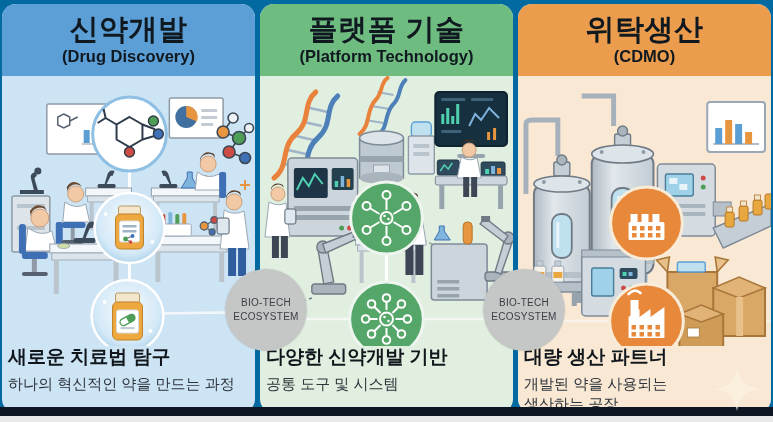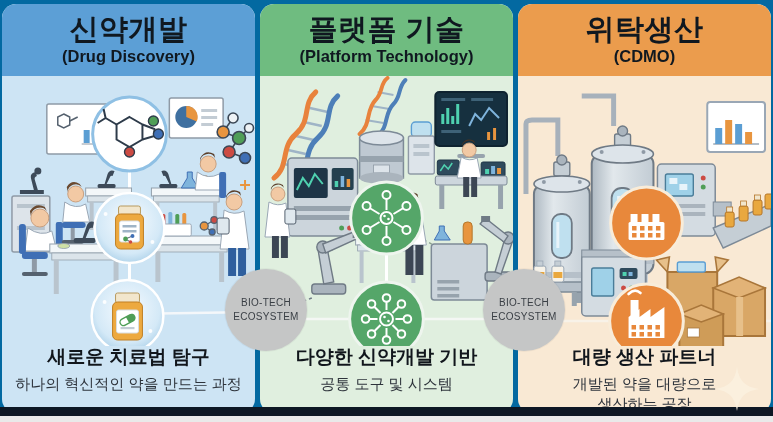--- a/index.html
+++ b/index.html
@@ -11,21 +11,21 @@
   .panel{position:relative;flex:1;border-radius:14px;overflow:hidden;}
   .panel-header{
     position:absolute;top:0;left:0;right:0;height:72px;
     display:flex;flex-direction:column;align-items:center;justify-content:center;
     border-radius:14px 14px 0 0;
   }
   .panel-title{font-size:29px;font-weight:800;color:#101820;line-height:1.05;letter-spacing:.5px;}
   .panel-subtitle{font-size:16.5px;font-weight:700;color:#101820;margin-top:2px;}
   .panel-art{position:absolute;top:72px;left:0;width:100%;height:270px;}
   .panel-art svg{display:block;width:100%;height:100%;}
-  .panel-caption{position:absolute;top:340px;left:6px;right:6px;text-align:center;}
+  .panel-caption{position:absolute;top:340px;left:6px;right:6px;}
   .caption-title{font-size:19px;font-weight:800;color:#11161c;margin-bottom:4px;}
   .caption-line{font-size:15px;font-weight:500;color:#2d333b;line-height:1.32;}
   .footer-bar{position:absolute;left:0;right:0;bottom:0;height:9px;background:#0d1724;}
   .eco-badge{
     position:absolute;top:269px;width:82px;height:82px;border-radius:50%;
     background:#c5c6c6;box-shadow:0 0 0 1px rgba(0,0,0,0.04);
     display:flex;flex-direction:column;align-items:center;justify-content:center;z-index:5;
   }
   .eco-badge span{font-size:10px;font-weight:400;color:#3a3f45;letter-spacing:.3px;line-height:1.45;}
   .badge-1{left:225px;}
@@ -571,21 +571,21 @@
             </g>
           </g>
         </svg>
       </div>
       <div class="panel-header" style="background:#eb9c4d">
         <div class="panel-title">위탁생산</div>
         <div class="panel-subtitle">(CDMO)</div>
       </div>
       <div class="panel-caption">
         <div class="caption-title">대량 생산 파트너</div>
-        <div class="caption-line">개발된 약을 대량으로</div>
+        <div class="caption-line">개발된 약을 사용되는</div>
         <div class="caption-line">생산하는 공장</div>
       </div>
     </div>
   </div>
 
   <div class="eco-badge badge-1">
     <span>BIO-TECH</span>
     <span>ECOSYSTEM</span>
   </div>
   <div class="eco-badge badge-2">

